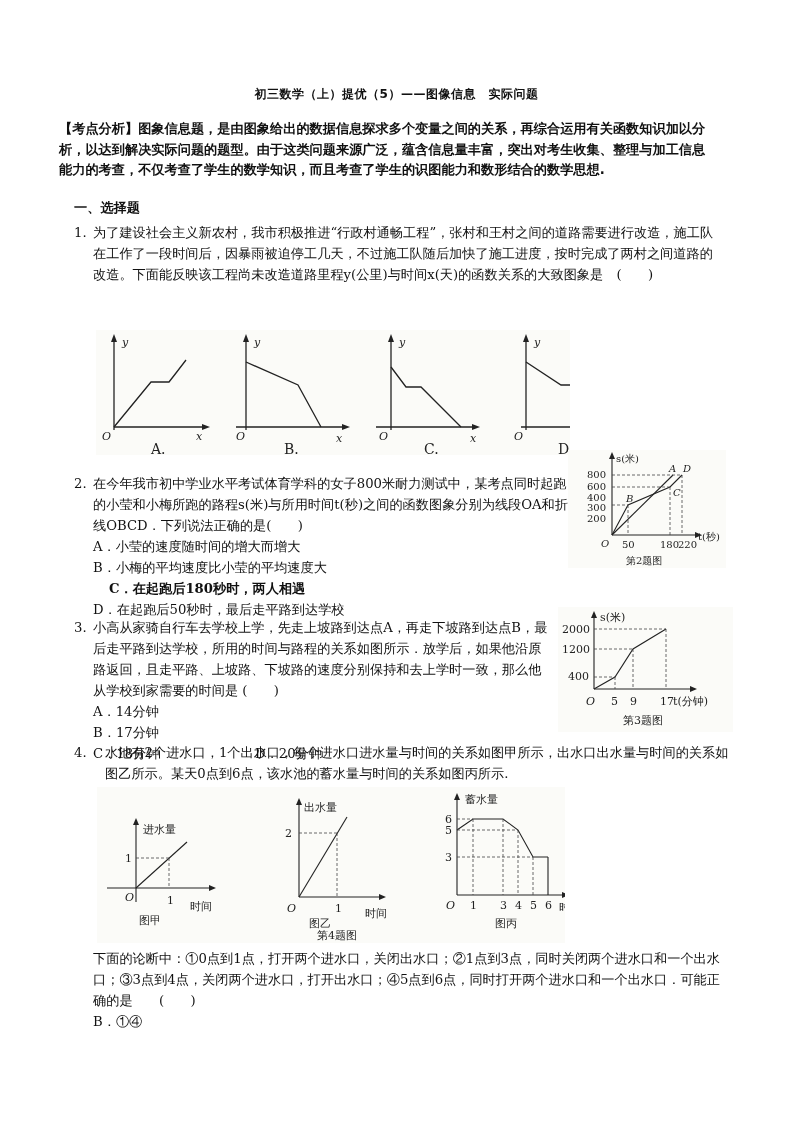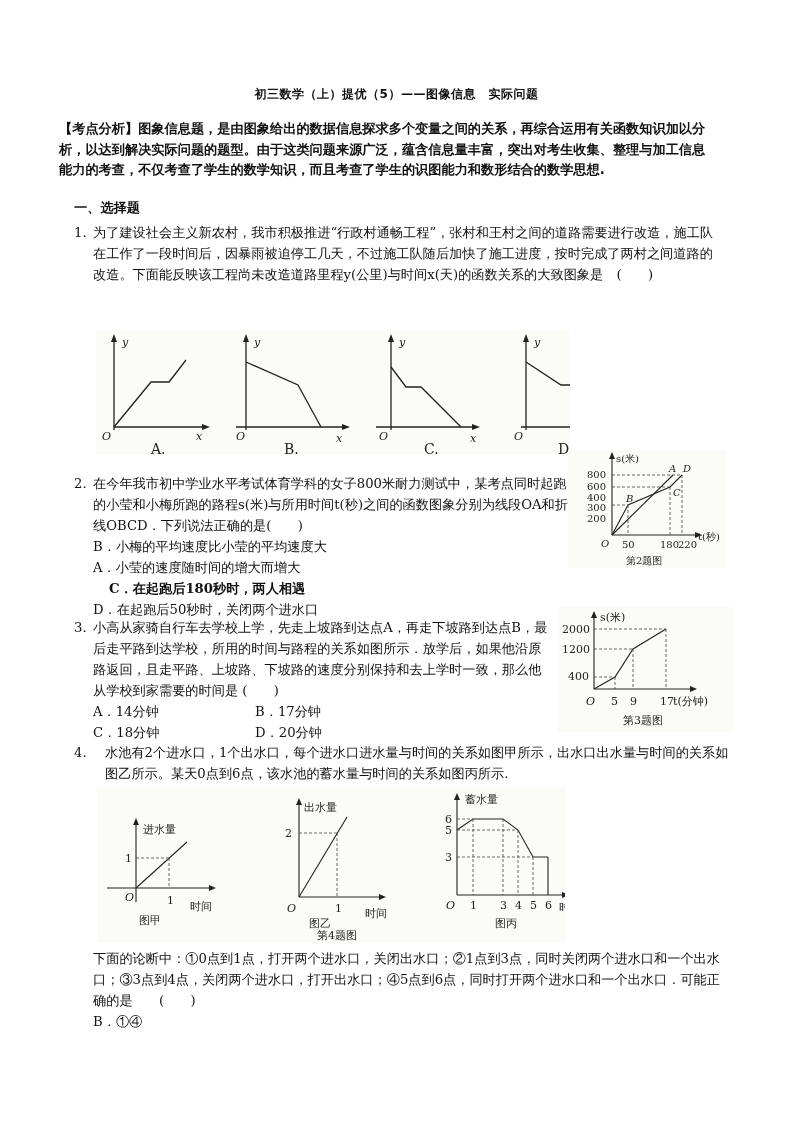--- a/index.html
+++ b/index.html
@@ -79,24 +79,24 @@
       <text x="188" y="124">B.</text>
       <text x="328" y="124">C.</text>
       <text x="462" y="124">D.</text>
     </g>
   </svg>
 </div>
 
 <div class="abs txt" style="left:74px; top:473px; width:500px;">
   <span style="position:absolute; left:0; top:0;">2.</span>
   <div style="margin-left:19px; width:478px;">在今年我市初中学业水平考试体育学科的女子800米耐力测试中，某考点同时起跑的小莹和小梅所跑的路程s(米)与所用时间t(秒)之间的函数图象分别为线段OA和折线OBCD．下列说法正确的是(　　)</div>
+  <div style="margin-left:19px;">A．小莹的速度随时间的增大而增大</div>
   <div style="margin-left:19px;">B．小梅的平均速度比小莹的平均速度大</div>
-  <div style="margin-left:19px;">A．小莹的速度随时间的增大而增大</div>
   <div style="margin-left:35px;font-weight:bold;">C．在起跑后180秒时，两人相遇</div>
-  <div style="margin-left:19px;">D．在起跑后50秒时，关闭两个进水口</div>
+  <div style="margin-left:19px;">D．在起跑后50秒时，最后走平路到达学校</div>
 </div>
 
 <div class="abs figure-box" style="left:568px; top:450px; width:158px; height:118px;">
   <svg width="158" height="118" viewBox="0 0 158 118">
     <g stroke="#222" stroke-width="1.1" fill="none">
       <line x1="44" y1="85" x2="130" y2="85"></line>
         <line x1="44" y1="85" x2="44" y2="6"></line>
       <line x1="44" y1="85" x2="105" y2="25"></line>
       <polyline points="44,85 60,55 102,37 114,25"></polyline>
     </g>
@@ -131,21 +131,21 @@
         <text x="33" y="97">O</text>
       </g>
       <text x="58" y="114">第2题图</text>
     </g>
   </svg>
 </div>
 
 <div class="abs txt" style="left:74px; top:617px; width:480px;">
   <span style="position:absolute; left:0; top:0;">3.</span>
   <div style="margin-left:19px; width:460px;">小高从家骑自行车去学校上学，先走上坡路到达点A，再走下坡路到达点B，最后走平路到达学校，所用的时间与路程的关系如图所示．放学后，如果他沿原路返回，且走平路、上坡路、下坡路的速度分别保持和去上学时一致，那么他从学校到家需要的时间是 (　　)</div>
-  <div class="opt-row" style="margin-left:19px;">
+  <div class="opt-row" style="margin-left:19px;flex-direction:column;">
     <span style="width:162px;">A．14分钟</span>
     <span>B．17分钟</span>
   </div>
   <div class="opt-row" style="margin-left:19px;">
     <span style="width:162px;">C．18分钟</span>
     <span>D．20分钟</span>
   </div>
 </div>
 
 <div class="abs figure-box" style="left:558px; top:607px; width:175px; height:125px;">

